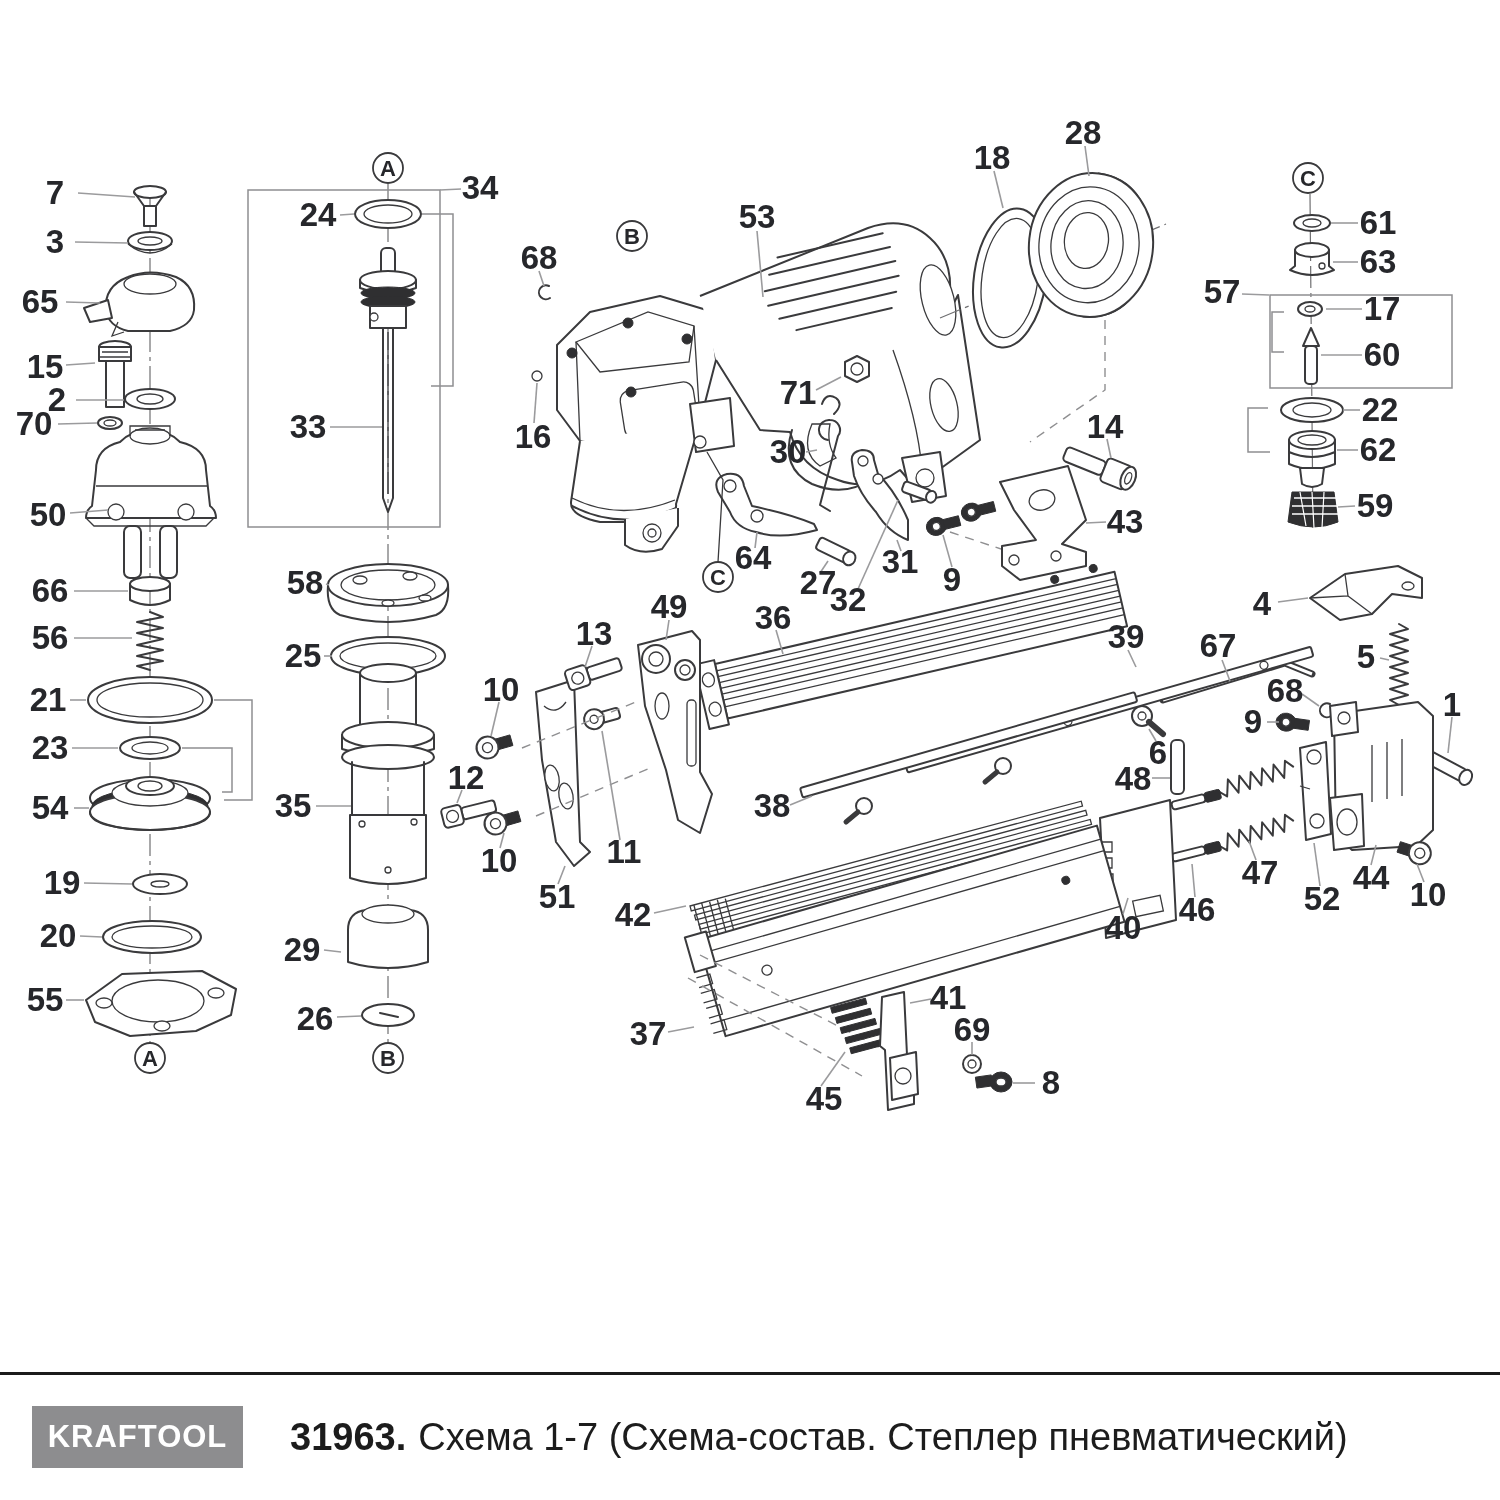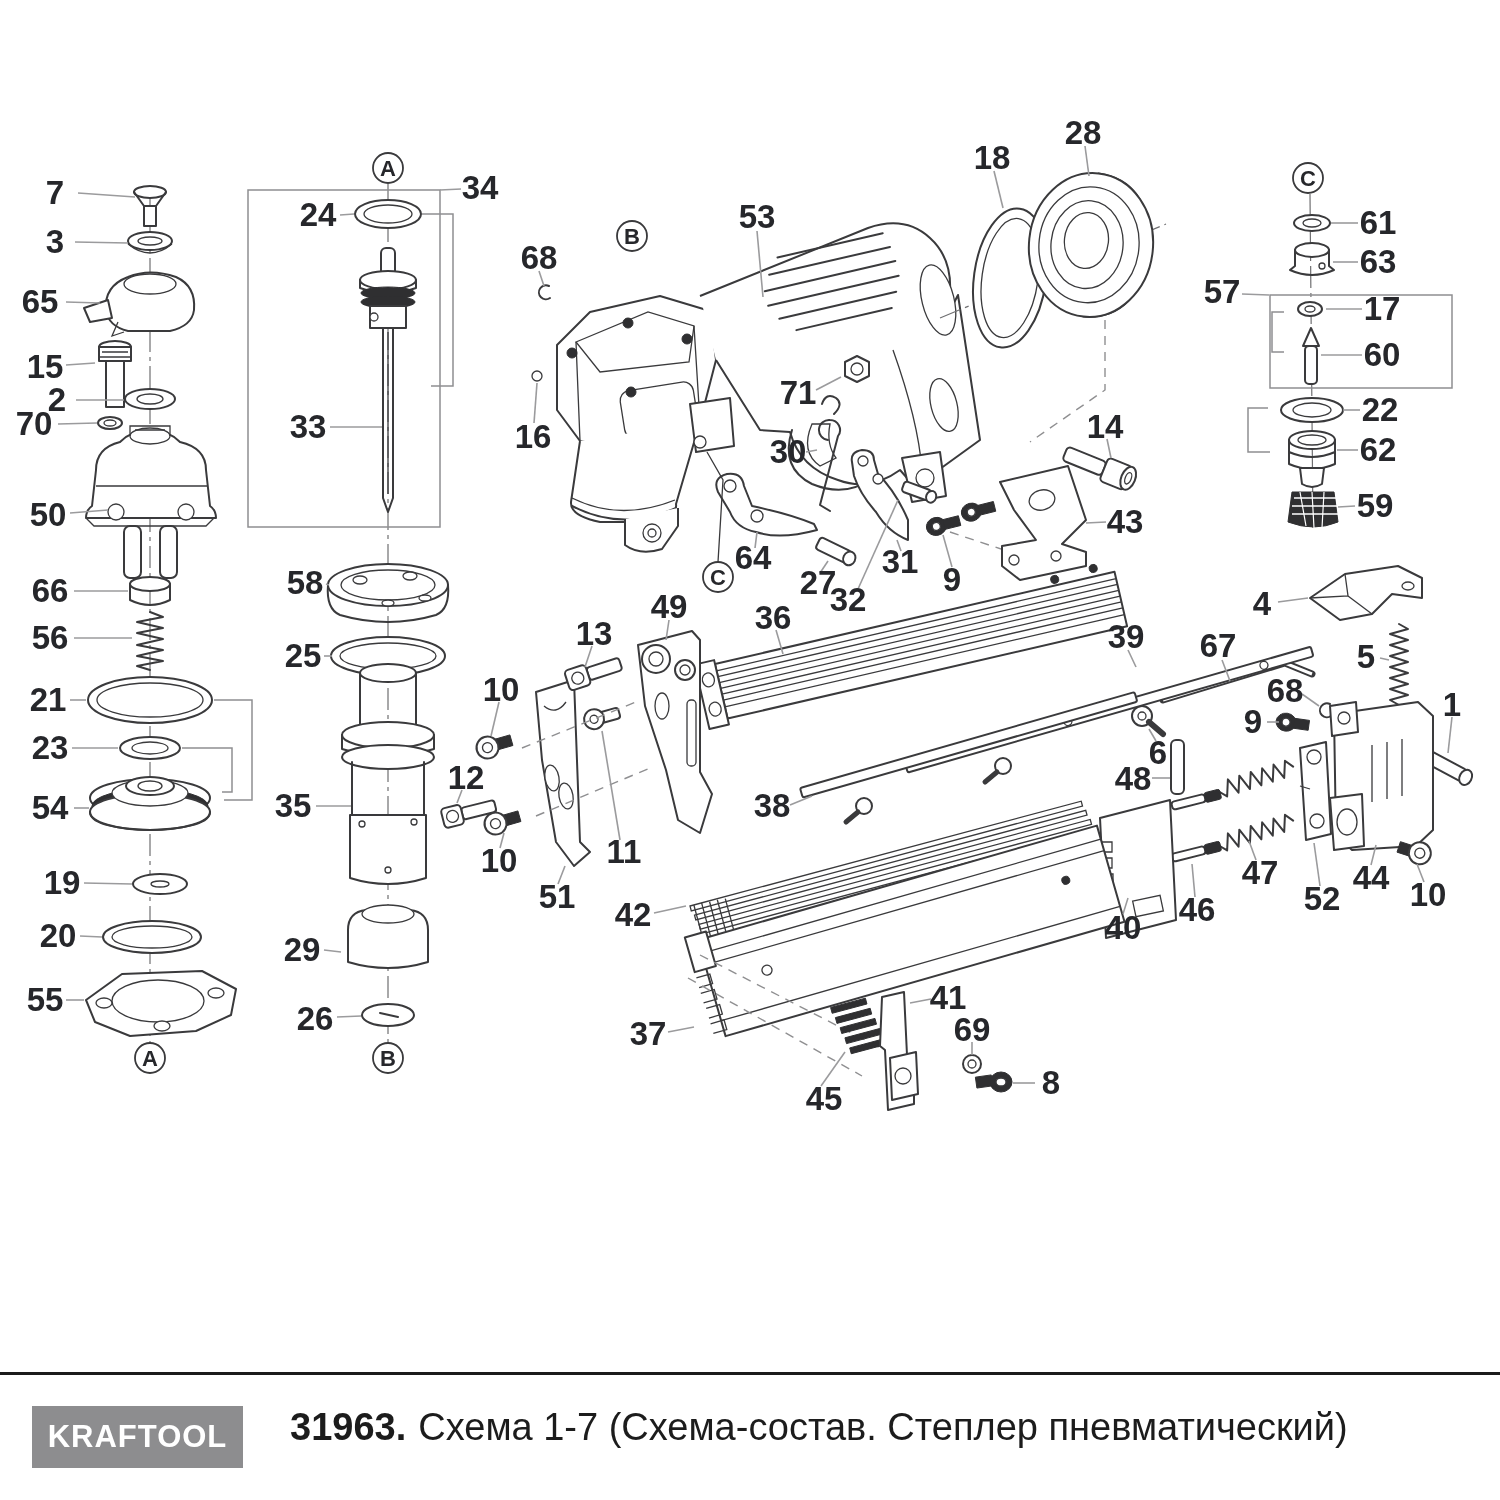--- a/index.html
+++ b/index.html
@@ -7,21 +7,21 @@
         font-family:"Liberation Sans",sans-serif;}
   .diagram{position:absolute;left:0;top:0;width:1500px;height:1372px;}
   svg text.plbl{font-family:"Liberation Sans",sans-serif;font-weight:700;font-size:33px;fill:#26272b;}
   svg text.mlet{font-family:"Liberation Sans",sans-serif;font-weight:700;font-size:22px;fill:#26272b;}
   .footer{position:absolute;left:0;top:1372px;width:1500px;height:128px;background:#fff;}
   .footer .rule{position:absolute;left:0;top:0;width:1500px;height:3px;background:#1b1b1b;}
   .logo{position:absolute;left:32px;top:34px;width:211px;height:62px;background:#8d8d8f;
         display:flex;align-items:center;justify-content:center;}
   .logo span{color:#fff;font-weight:700;font-size:31px;letter-spacing:1px;
         font-family:"Liberation Sans",sans-serif;}
-  .caption{position:absolute;left:290px;top:34px;height:62px;display:flex;
+  .caption{position:absolute;left:290px;top:34px;height:62px;display:flex;align-items:center;
         font-size:38px;color:#1c1c1c;white-space:nowrap;}
   .caption .code{font-weight:700;margin-right:12px;}
   .caption .title{font-weight:400;}
   svg *{vector-effect:non-scaling-stroke;}
   .ln{stroke:#3a3a3c;stroke-width:2;fill:none;stroke-linejoin:round;stroke-linecap:round;}
   .lnth{stroke:#3a3a3c;stroke-width:1.3;fill:none;}
   .wh{fill:#fff;stroke:#3a3a3c;stroke-width:2;stroke-linejoin:round;}
   .whth{fill:#fff;stroke:#3a3a3c;stroke-width:1.3;}
   .dk{fill:#2f2f31;stroke:#2f2f31;}
   .ax{stroke:#6f6f71;stroke-width:1.2;fill:none;stroke-dasharray:22 5 4 5;}

